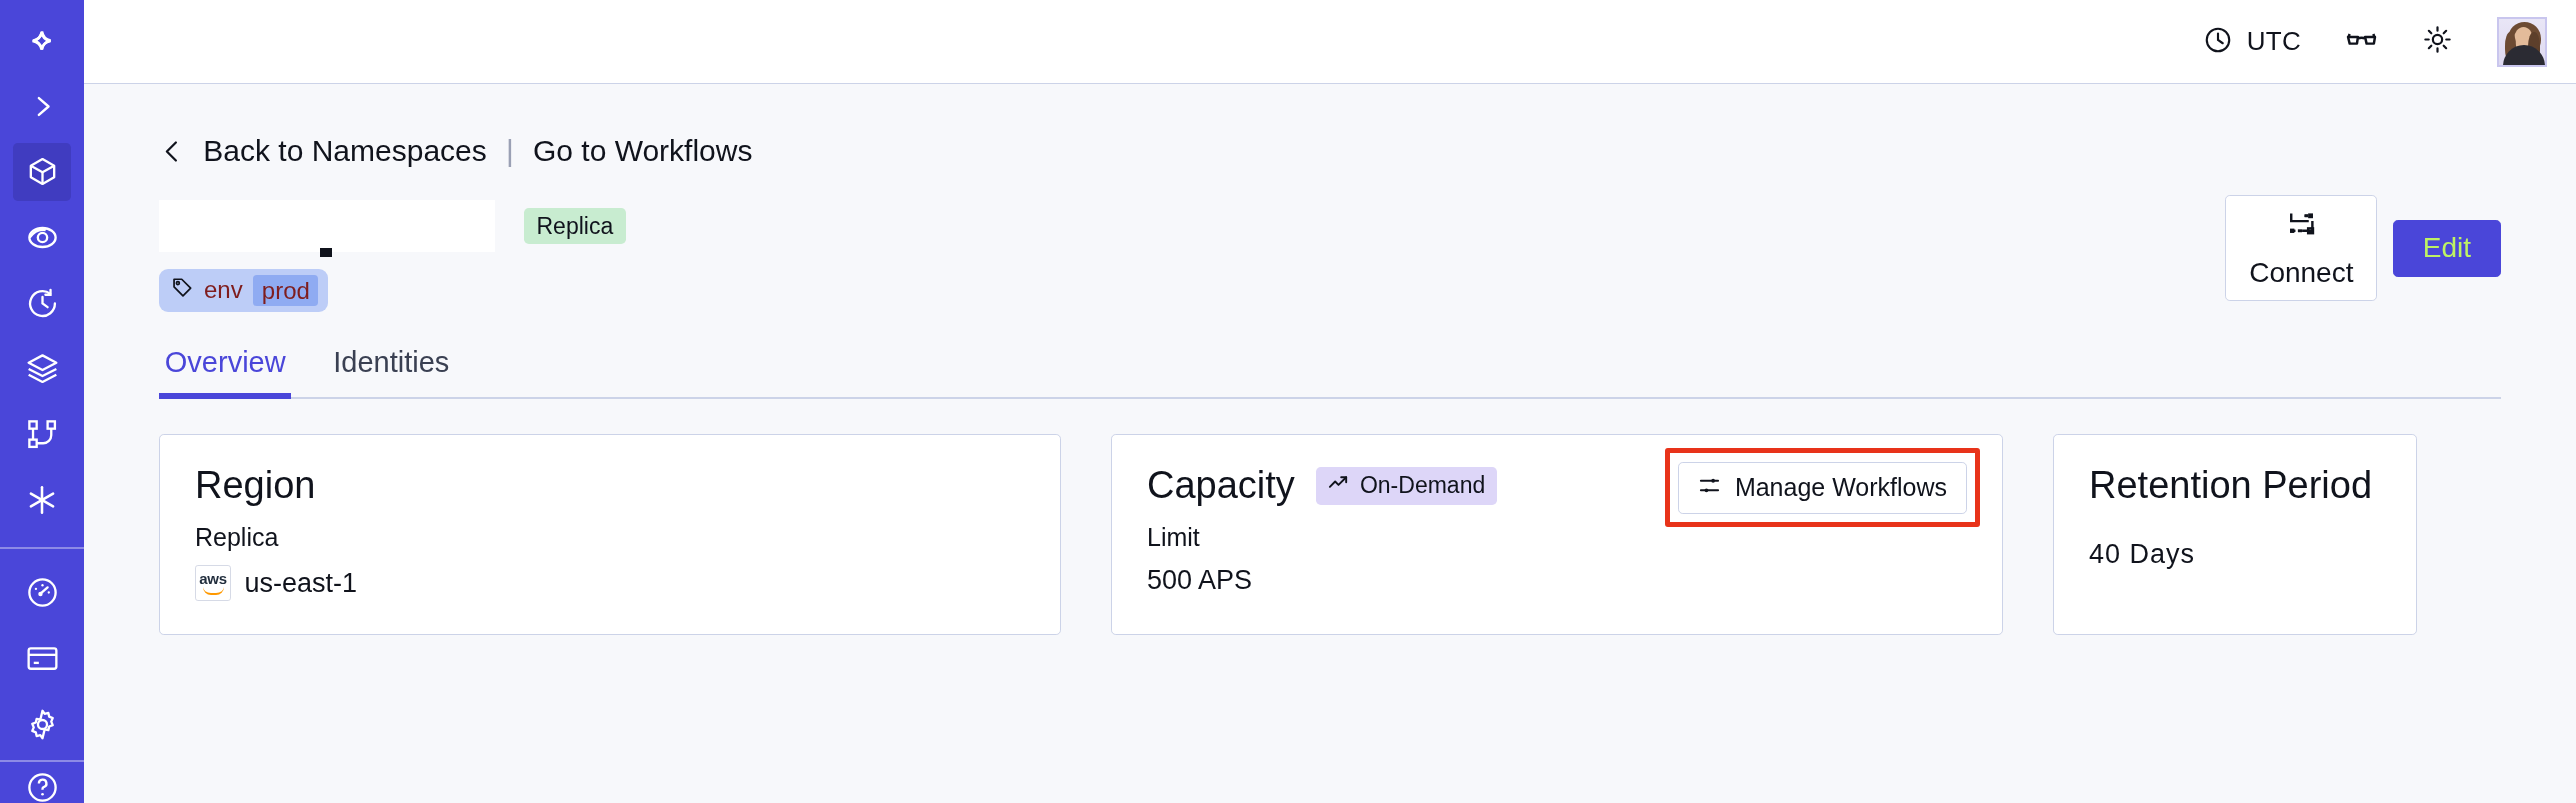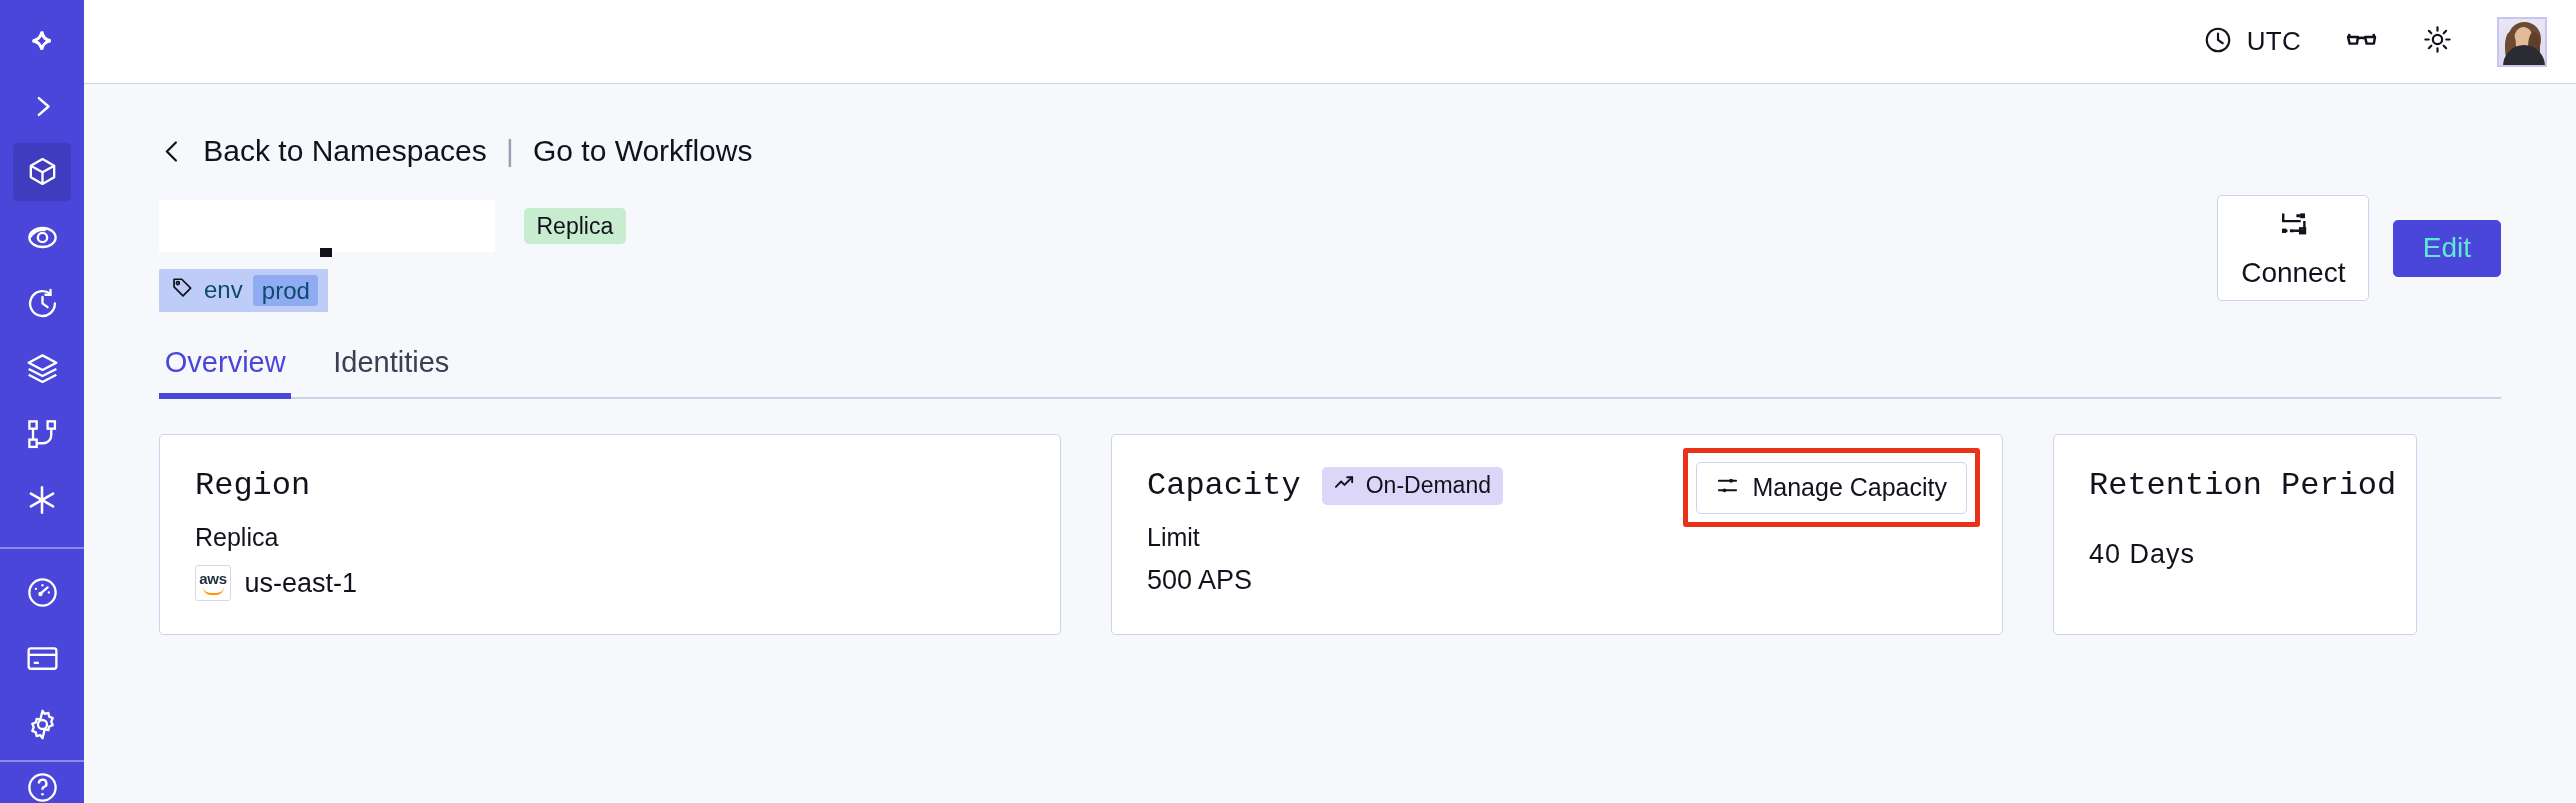--- a/index.html
+++ b/index.html
@@ -96,30 +96,29 @@
   }
   .btn {
     display: inline-flex; align-items: center; gap: 15.3px;
     font-size: 28px; line-height: 1;
     border: 1.9px solid #ccd3e8; background: #ffffff; color: #10131c;
     padding: 13.4px 23px; border-radius: 4.8px; cursor: pointer;
     white-space: nowrap;
     flex-direction: column;
   }
   .btn.primary {
-    background: #4a46d9; color: #5eead4; border-color: #4a46d9;
+    background: #4a46d9; color: #bef264; border-color: #4a46d9;
     padding: 13.4px 29px;
-    margin-left: 8px;
   }
 
   .tags-row { margin-top: 17.3px; height: 40px; display: flex; align-items: center; }
   .tag-chip {
     display: inline-flex; align-items: center; gap: 10.5px;
-    background: #bdcdf7; border-radius: 1px;
-    padding: 5.8px 9.6px 5.8px 11.5px; font-size: 24px; color: #0c4a6e;
+    background: #bdcdf7; border-radius: 9px;
+    padding: 5.8px 9.6px 5.8px 11.5px; font-size: 24px; color: #7f1d1d;
   }
   .tag-chip .tag-key { line-height: 1.1; }
   .tag-val {
     background: #8fabf2; border-radius: 3.8px; padding: 1.9px 8.6px; line-height: 1.15;
   }
 
   .tabs {
     margin-top: 36px; display: flex; align-items: flex-end;
     gap: 36px; border-bottom: 2.9px solid #ccd3e8; position: relative;
   }
@@ -136,21 +135,21 @@
   .cards { margin-top: 35px; display: flex; gap: 50px; }
   .card {
     background: #ffffff; border: 1.9px solid #ccd3e8; border-radius: 4.8px;
     padding: 29px 35px 0 35px; height: 201px;
     position: relative;
   }
   .card.region   { width: 902px; }
   .card.capacity { width: 892px; }
   .card.retention{ width: 364px; }
   .card-head { display: flex; align-items: center; height: 44px; }
-  .card-title { font-size: 32px; color: #10131c; white-space: nowrap; font-family: Liberation Mono, monospace; }
+  .card-title { font-size: 38px; color: #10131c; white-space: nowrap; }
   .badge-lav {
     margin-left: 21px; background: #ddd6f8; color: #10131c;
     font-size: 23px; padding: 4.8px 11.5px; border-radius: 4.8px;
     display: inline-flex; align-items: center; gap: 9.6px; line-height: 1.15;
   }
   .card-action { position: absolute; right: 35px; top: 27px; }
   .btn-sm {
     display: inline-flex; align-items: center; gap: 13.4px;
     font-size: 25px; line-height: 1;
     border: 1.9px solid #ccd3e8; background: #ffffff; color: #10131c;
@@ -447,21 +446,21 @@
               <span>
                 <svg width="23" height="23" viewBox="0 0 24 24" fill="none" stroke="#10131c" stroke-width="2" stroke-linecap="round">
                   <path d="M3 7h11"></path>
                     <path d="M17.5 7H21"></path>
                     <circle cx="15.8" cy="7" r="2" fill="#10131c" stroke="none"></circle>
                   <path d="M3 17h4"></path>
                     <path d="M10.5 17H21"></path>
                     <circle cx="8.8" cy="17" r="2" fill="#10131c" stroke="none"></circle>
                 </svg>
               </span>
-              <span>Manage Capacity</span>
+              <span>Manage Workflows</span>
             </button>
             <div class="annot" style="left:-13.4px; top:-13.4px; right:-13.4px; bottom:-13.4px;"></div>
           </div>
           <div class="card-sub">Limit</div>
           <div class="card-val">500 APS</div>
         </section>
 
         <section class="card retention">
           <div class="card-head">
             <span class="card-title">Retention Period</span>

